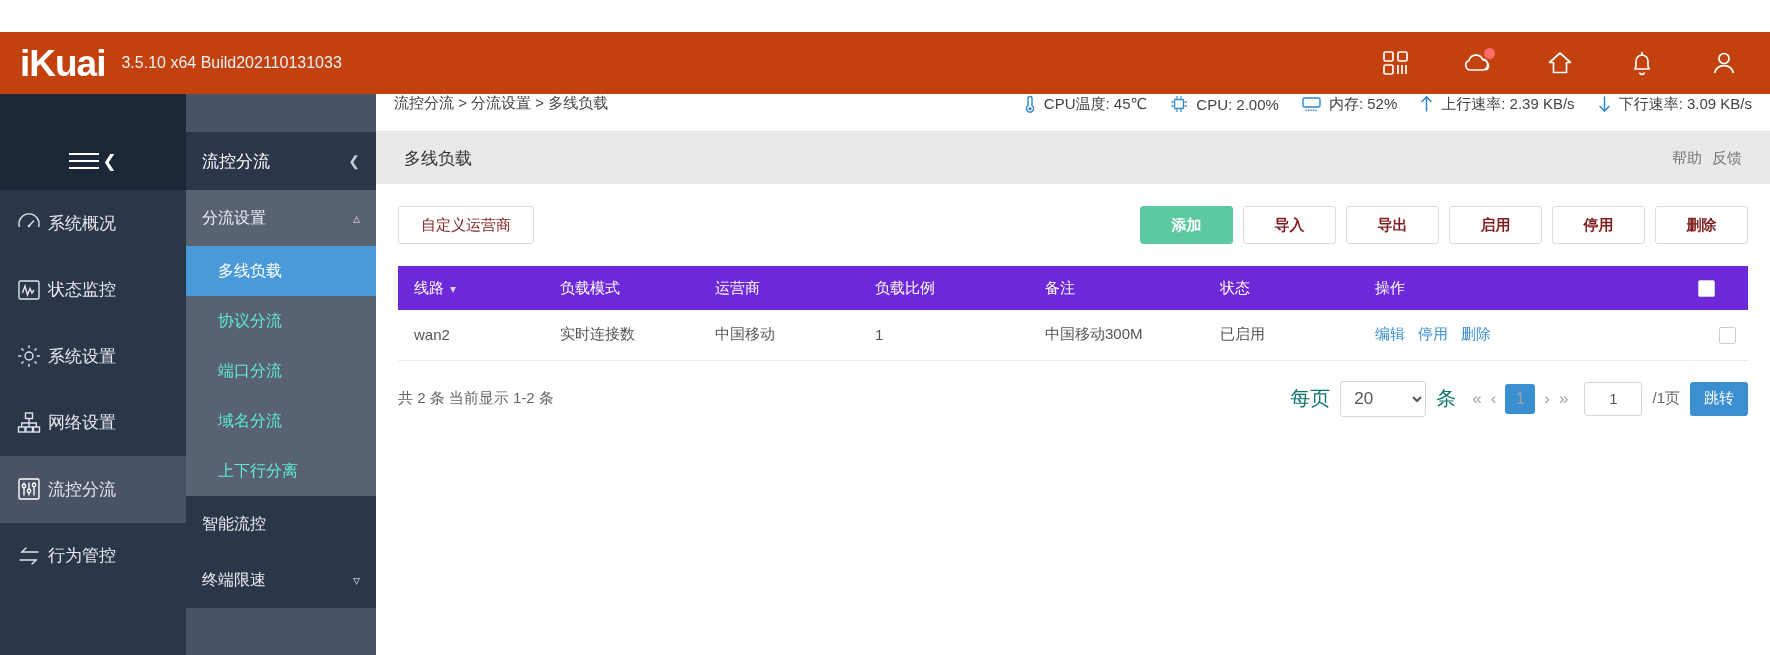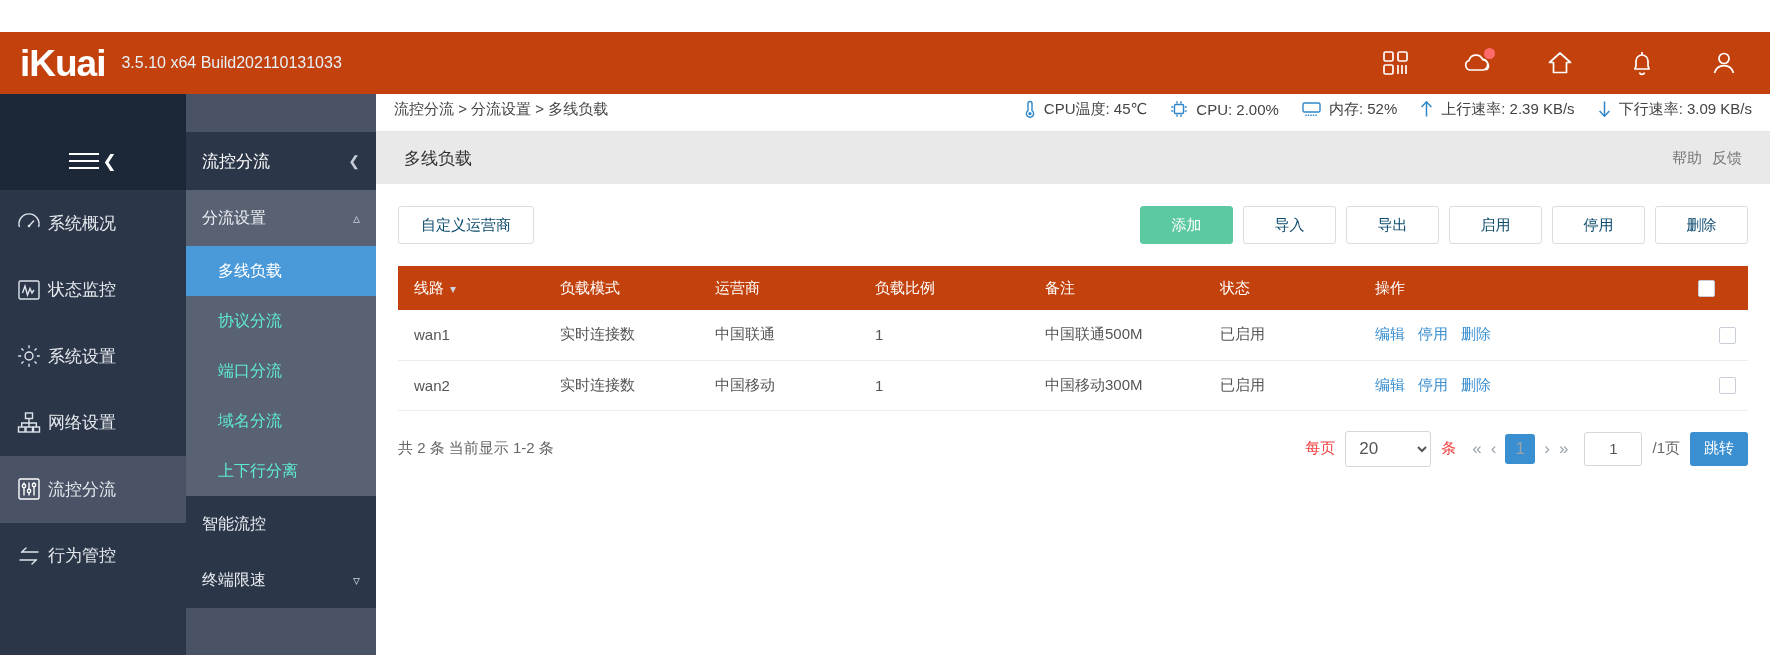--- a/index.html
+++ b/index.html
@@ -30,21 +30,21 @@
   }
 
   
   .statusrow {
     height: 38px; flex: 0 0 38px; display: flex; align-items: stretch;
     background: #fff;
   }
   .status-left-pad { width: 186px; background: #1c2837; flex: 0 0 186px;}
   .status-left-pad2 { width: 190px; background: #495365; flex: 0 0 190px;}
   .breadcrumb-bar {
-    flex: 1; display: flex; align-items: flex-end; padding: 12px 18px;
+    flex: 1; display: flex; align-items: flex-start; padding: 0 18px;
     border-bottom: 1px solid #e4e4e4; background: #fff; gap: 12px;
   }
   .breadcrumb { font-size: 15px; color: #444; white-space: nowrap; }
   .sysstats { margin-left: auto; display: flex; align-items: center; gap: 22px; }
   .stat { display: flex; align-items: center; gap: 7px; font-size: 15px; color: #444; white-space: nowrap;}
   .stat svg { display: block; }
 
   
   .shell { flex: 1; display: flex; min-height: 0; }
 
@@ -92,30 +92,30 @@
   }
   .page-title { font-size: 17px; color: #333; }
   .page-head-links { margin-left: auto; display: flex; gap: 10px; }
   .page-head-links span { font-size: 15px; color: #777; cursor: pointer; }
 
   .content { padding: 22px 22px 0 22px; }
 
   .toolbar { display: flex; align-items: center; margin-bottom: 22px; }
   .btn {
     height: 38px; padding: 0 22px; border: 1px solid #dcdcdc; background: #fff;
-    color: #0c4a6e; font-size: 15px; border-radius: 3px; cursor: pointer;
+    color: #7f1d1d; font-size: 15px; border-radius: 3px; cursor: pointer;
     font-family: inherit; display: flex; align-items: center; justify-content: center;
   }
   .btn-group { margin-left: auto; display: flex; gap: 10px; }
   .btn-primary { background: #5cc9a0; border-color: #5cc9a0; color: #fff; }
-  .btn-wide { min-width: 93px; }
+  .btn-wide { min-width: 93px; font-weight: bold; }
 
   table.grid { width: 100%; border-collapse: collapse; table-layout: fixed; }
   table.grid thead th {
-    background: #c2410c; color: #fff; font-size: 15px; font-weight: normal;
+    background: #6d28d9; color: #fff; font-size: 15px; font-weight: normal;
     text-align: left; height: 44px; padding: 0 12px;
   }
   table.grid thead th:first-child { padding-left: 16px; }
   table.grid tbody td {
     height: 50px; font-size: 15px; color: #555; padding: 0 12px;
     border-bottom: 1px solid #ececec;
   }
   table.grid tbody td:first-child { padding-left: 16px; }
   .sort-caret { font-size: 12px; margin-left: 6px; color: #cdd3dc; }
   .state-on { color: #73cfa5; }
@@ -124,21 +124,21 @@
   .cb {
     width: 17px; height: 17px; border: 1px solid #c9ced6; border-radius: 2px;
     display: inline-block; background: #fff; cursor: pointer; vertical-align: middle;
   }
   .col-cb { width: 62px; text-align: right; }
 
   
   .pager { display: flex; align-items: center; height: 68px; margin-top: 4px; }
   .pager-info { font-size: 15px; color: #666; }
   .pager-right { margin-left: auto; display: flex; align-items: center; gap: 10px; }
-  .pager-right .lbl { font-size: 15px; color: #ef4444; }
+  .pager-right .lbl { font-size: 20px; color: #0f766e; }
   select.pagesize {
     height: 36px; width: 86px; border: 1px solid #d6d6d6; border-radius: 3px;
     font-size: 17px; color: #555; padding-left: 9px; background: #fff;
     font-family: inherit; cursor: pointer;
   }
   .pg-arrows { display: flex; align-items: center; gap: 9px; margin: 0 6px; }
   .pg-arrows span { color: #9aa3ac; font-size: 17px; cursor: pointer; }
   .pg-num {
     min-width: 30px; height: 30px; background: #3a8fd0; color: #fff;
     display: flex; align-items: center; justify-content: center;
@@ -433,38 +433,20 @@
             <th>备注</th>
             <th>状态</th>
             <th>操作</th>
             <th class="col-cb">
               <span class="cb"></span>
             </th>
           </tr>
         </thead>
         <tbody>
           <tr>
-            <td>wan1</td>
-            <td>实时连接数</td>
-            <td>中国联通</td>
-            <td>1</td>
-            <td>中国联通500M</td>
-            <td class="state-on">已启用</td>
-            <td>
-              <span class="op-links">
-                <a>编辑</a>
-                <a>停用</a>
-                <a>删除</a>
-              </span>
-            </td>
-            <td class="col-cb">
-              <span class="cb"></span>
-            </td>
-          </tr>
-          <tr>
             <td>wan2</td>
             <td>实时连接数</td>
             <td>中国移动</td>
             <td>1</td>
             <td>中国移动300M</td>
             <td class="state-on">已启用</td>
             <td>
               <span class="op-links">
                 <a>编辑</a>
                 <a>停用</a>

